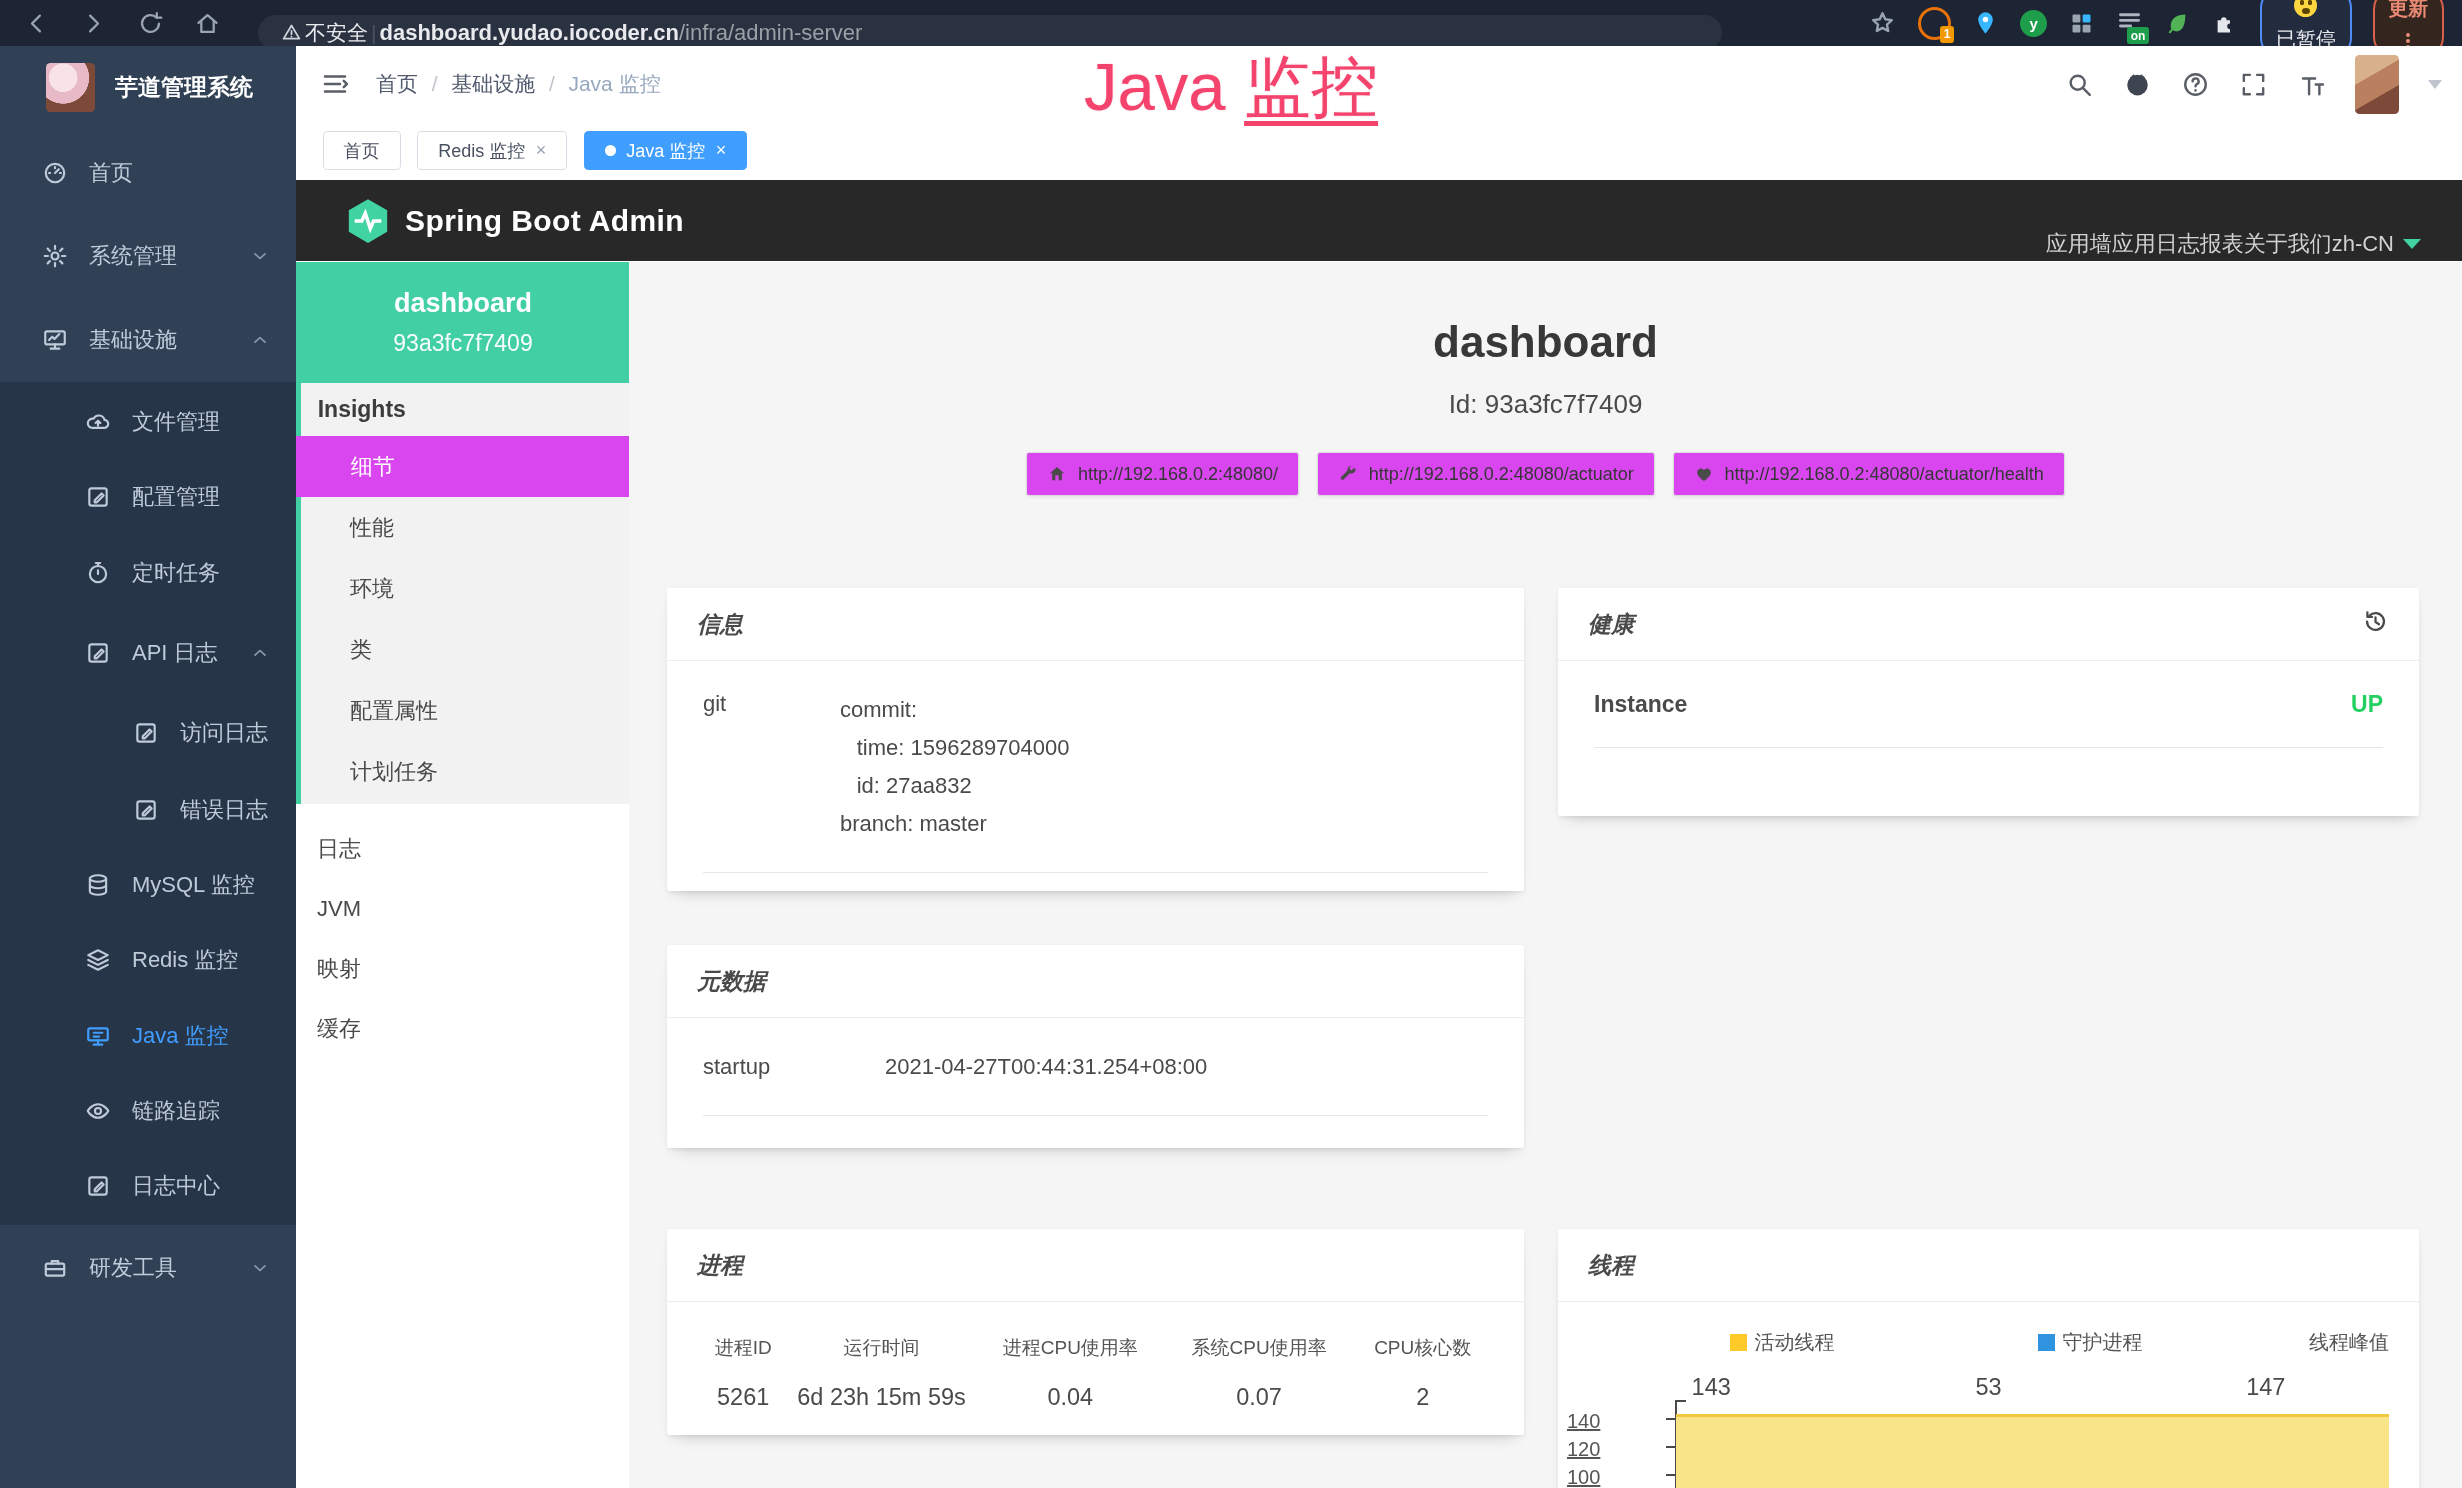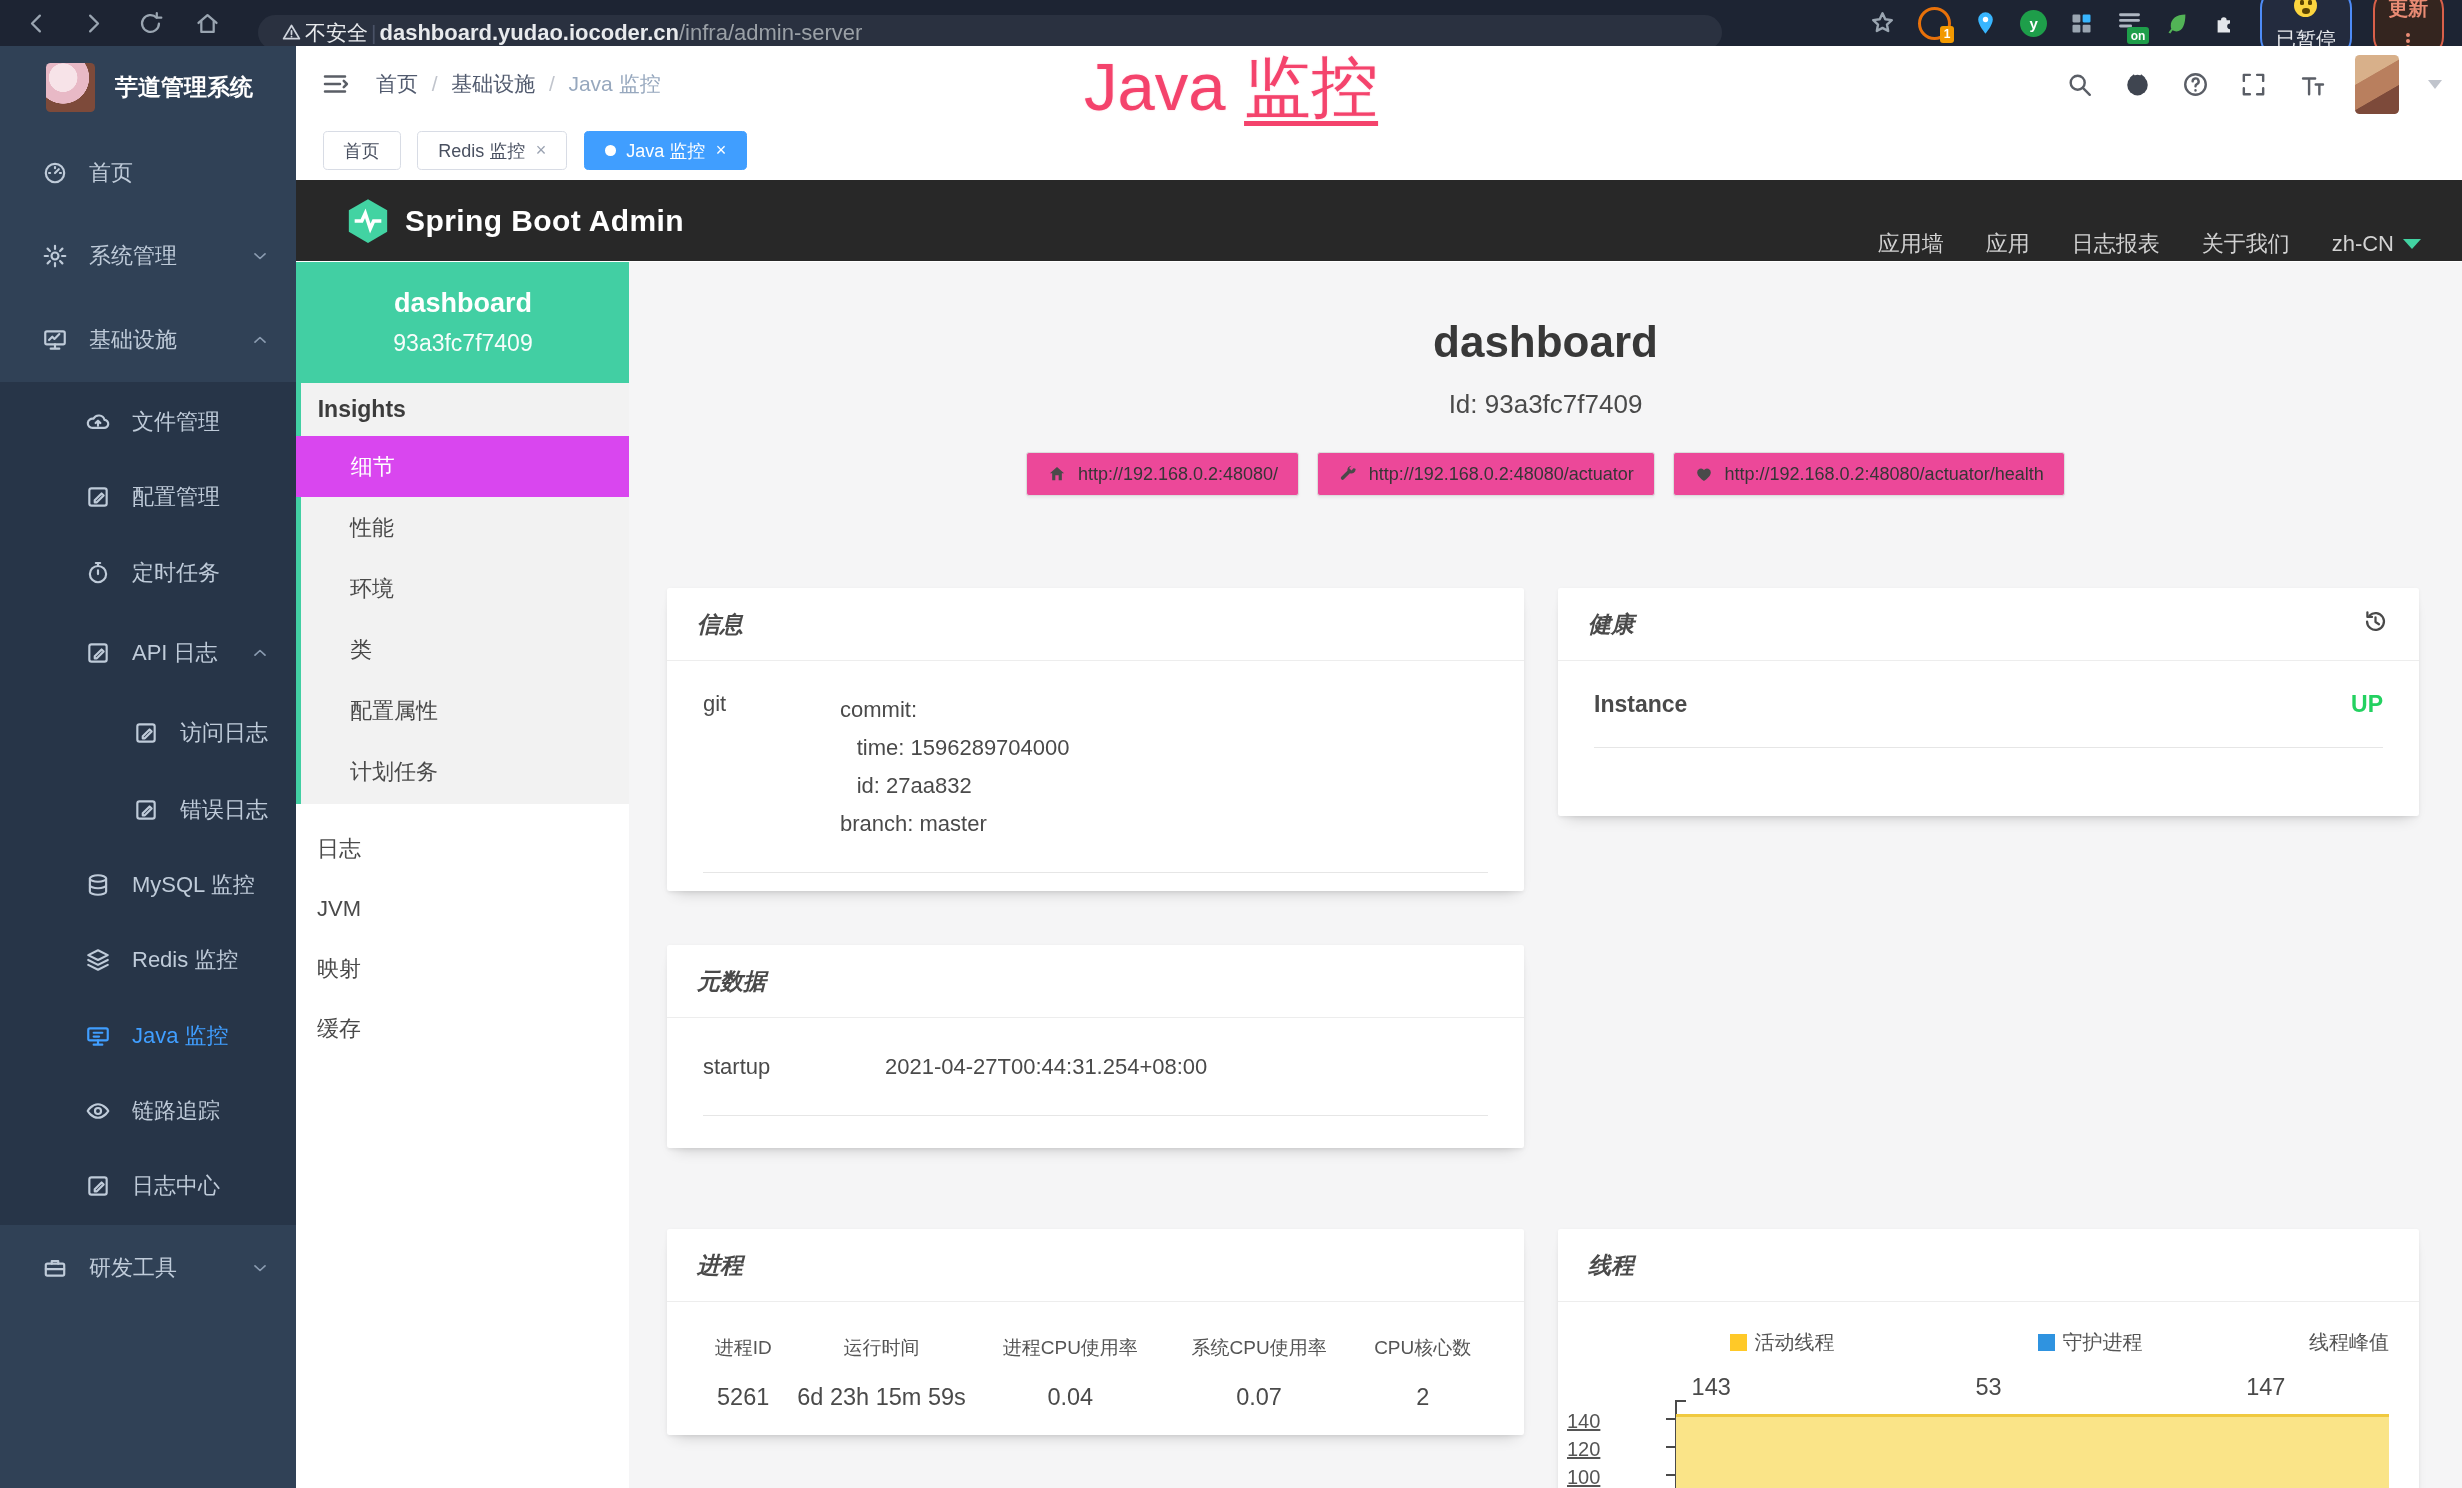--- a/index.html
+++ b/index.html
@@ -64,41 +64,41 @@
   .tab .x{font-size:18px;color:#9aa2b1;}
   .tab.active{background:#409eff;border-color:#409eff;color:#fff;}
   .tab.active .x{color:#fff;}
   .tab .dot{width:10.6px;height:10.6px;border-radius:50%;background:#fff;}
 
   
   .sba-header{position:absolute;left:296px;top:180px;width:2167px;height:81px;background:#282828;display:flex;align-items:center;color:#fff;}
   .sba-brand{display:flex;align-items:center;gap:12px;padding-left:47px;}
   .sba-brand .hex{width:50px;height:50px;}
   .sba-brand span{font-size:30px;font-weight:700;letter-spacing:0.4px;}
-  .sba-nav{position:absolute;right:42px;display:flex;align-items:center;gap:42px;font-size:22px;color:#d2d2d2;margin-top:47px;}
+  .sba-nav{position:absolute;right:42px;display:flex;align-items:center;font-size:22px;color:#d2d2d2;margin-top:47px;}
   .sba-nav .loc{display:flex;align-items:center;gap:9px;}
   .caret-green{width:0;height:0;border-left:9px solid transparent;border-right:9px solid transparent;border-top:10.6px solid #42d3a2;}
 
   
   .sba-side{position:absolute;left:296px;top:262px;width:334px;height:1227px;background:#ffffff;}
   .sba-side-hd{position:absolute;left:0;top:0;width:334px;height:121px;background:#42cfa3;color:#fff;text-align:center;}
   .sba-side-hd .nm{font-size:27px;font-weight:700;margin-top:26px;}
   .sba-side-hd .id{font-size:23px;margin-top:10.6px;opacity:.96;}
   .insights{position:absolute;left:0;top:121px;width:334px;height:421px;background:#f2f2f2;border-left:5.3px solid #42cfa3;box-sizing:border-box;}
   .insights-hd{height:53px;display:flex;align-items:center;padding-left:16.7px;font-size:23px;font-weight:700;color:#3c3c3c;}
   .s-item{height:61px;display:flex;align-items:center;padding-left:49px;font-size:22px;color:#4a4a4a;}
   .s-item.active{background:#d946ef;color:#fff;margin-left:-5.3px;padding-left:55px;}
   .s-root{position:absolute;left:0;width:334px;height:61px;display:flex;align-items:center;padding-left:21px;box-sizing:border-box;font-size:22px;color:#4a4a4a;background:#fff;}
 
   
   .sba-main{position:absolute;left:629px;top:262px;width:1833px;height:1227px;background:#f5f5f6;overflow:hidden;}
   .pg-title{position:absolute;left:0;top:55px;width:1833px;text-align:center;font-size:44px;font-weight:600;color:#383838;}
   .pg-id{position:absolute;left:0;top:127px;width:1833px;text-align:center;font-size:26px;color:#4a4a4a;}
   .links-row{position:absolute;left:0;top:190px;width:1833px;display:flex;justify-content:center;gap:18px;}
-  .lnk{display:flex;align-items:center;gap:10.6px;background:#ec4899;border:0.8px solid #dcdcdc;border-radius:3px;height:42px;padding:0 20px;font-size:18px;color:#363636;box-shadow:0 1.5px 3px rgba(0,0,0,.05);}
+  .lnk{display:flex;align-items:center;gap:10.6px;background:#d946ef;border:0.8px solid #dcdcdc;border-radius:3px;height:42px;padding:0 20px;font-size:18px;color:#363636;box-shadow:0 1.5px 3px rgba(0,0,0,.05);}
   .lnk .ic{width:20px;height:20px;color:#4a4a4a;}
 
   .card{position:absolute;background:#fff;border-radius:2.3px;box-shadow:0 9px 15px -7.6px rgba(0,0,0,.20),0 1.5px 3.8px rgba(0,0,0,.06);}
   .card-hd{height:73px;display:flex;align-items:center;justify-content:space-between;padding:0 30px;font-size:23px;font-weight:600;color:#4a4a4a;border-bottom:1.5px solid #ededed;box-sizing:border-box;font-style:italic;}
   .card-bd{padding:30px 36px;box-sizing:border-box;}
   .kv-row{display:flex;padding-bottom:29px;border-bottom:1.5px solid #e6e6e6;}
   .kv-key{width:137px;font-size:22px;color:#4a4a4a;flex:none;}
   .kv-val{font-size:22px;color:#4a4a4a;line-height:38px;}
   .kv-val .ind{padding-left:16.7px;}
   .row-sb{display:flex;justify-content:space-between;align-items:center;padding-bottom:29px;border-bottom:1.5px solid #e6e6e6;}

